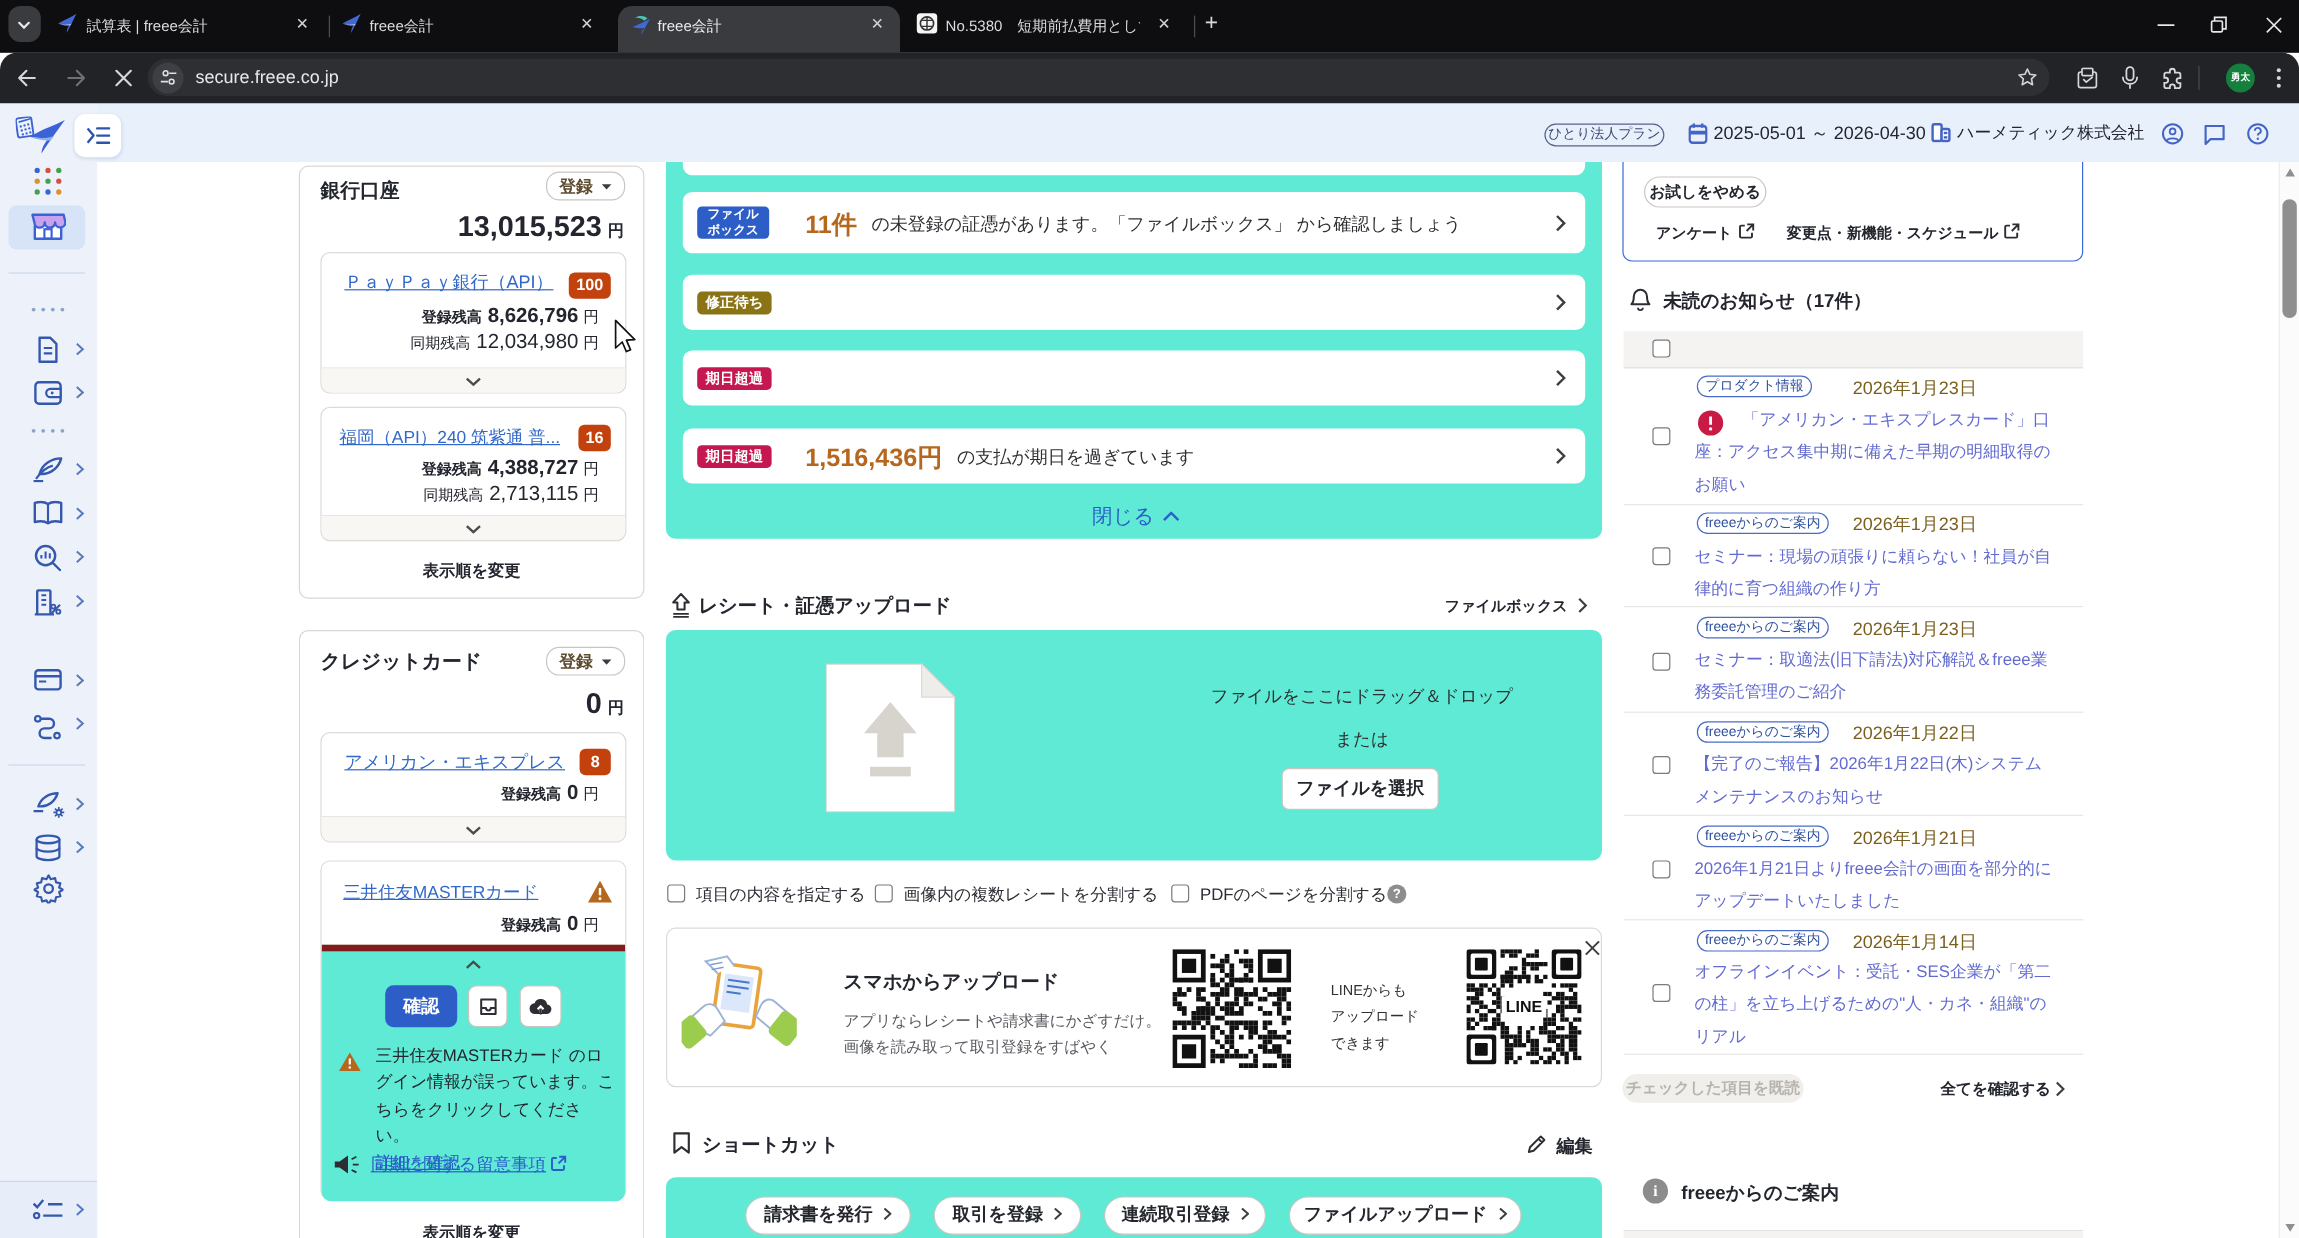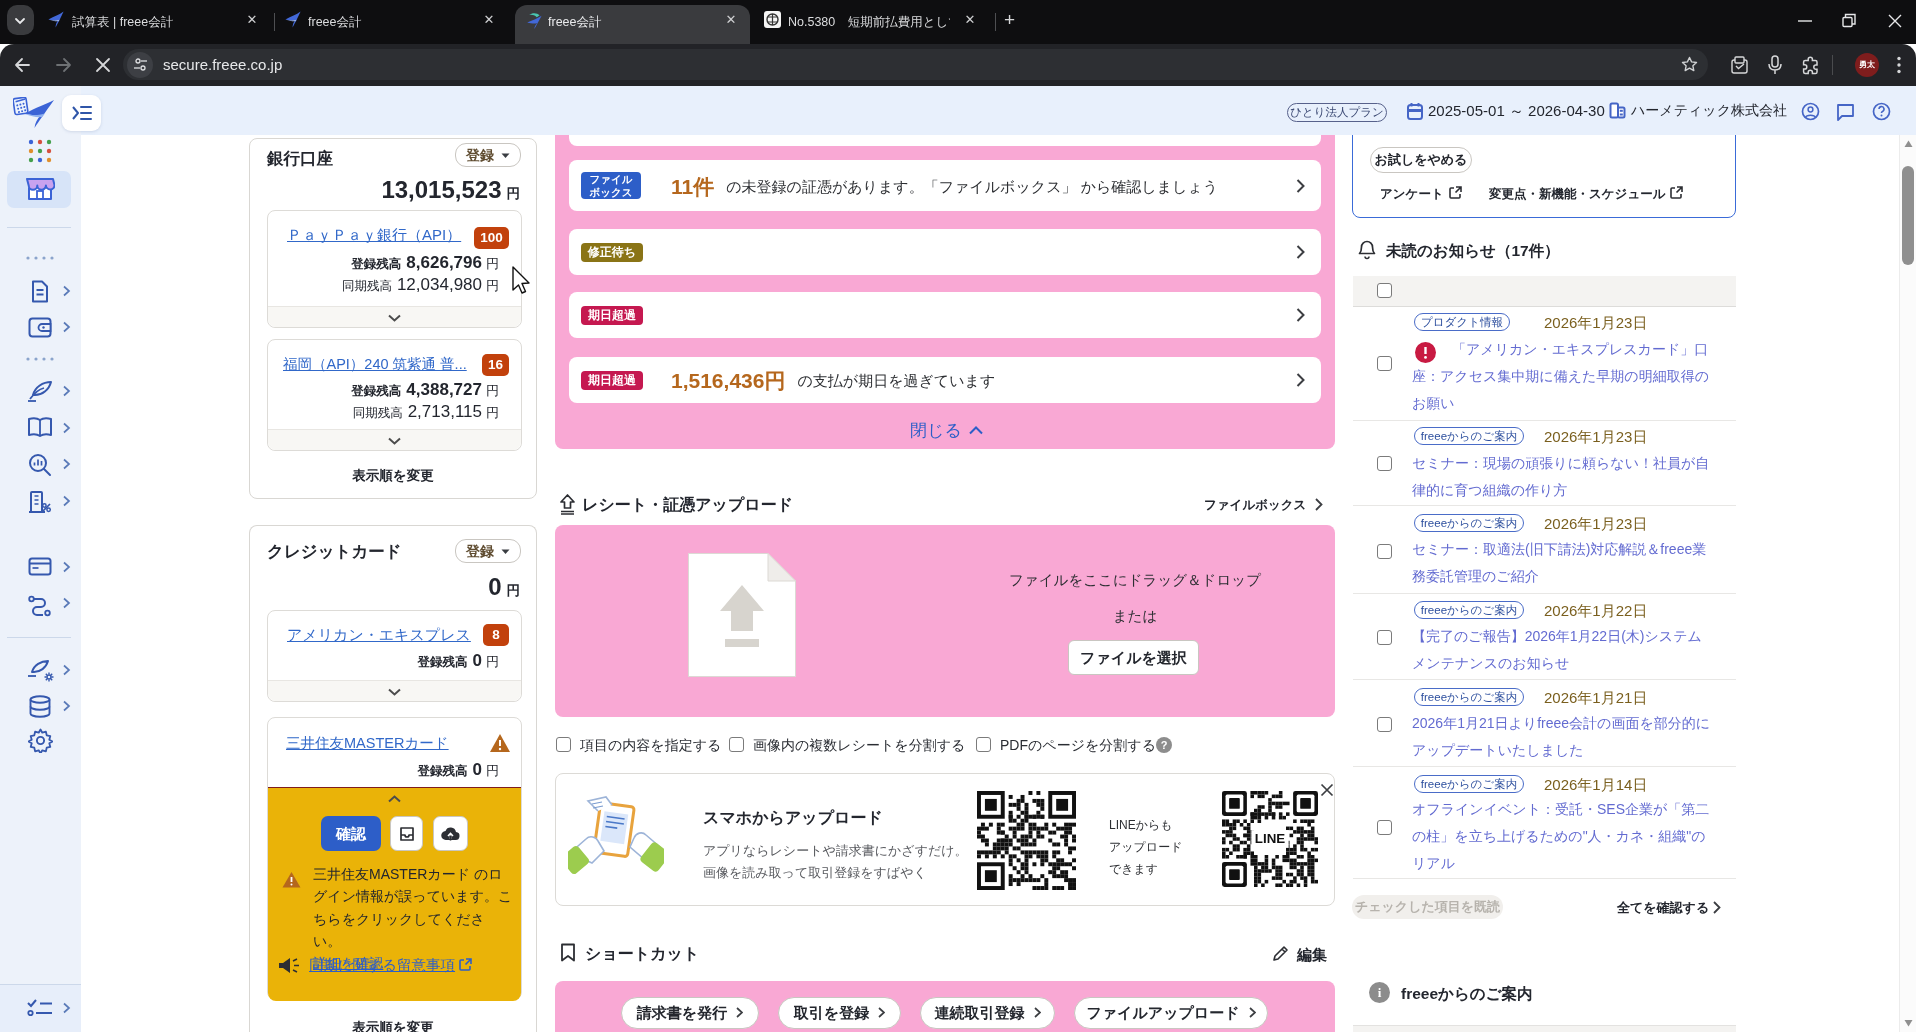--- a/index.html
+++ b/index.html
@@ -25,21 +25,21 @@
   #sidebar { position:absolute; left:0; top:86px; width:81px; height:946px; background:#edf2fa; z-index:21; }
   .planchip { position:absolute; left:1206px; top:17px; width:100px; white-space:nowrap; overflow:hidden; height:19px; border:1px solid #57618b; border-radius:10px; color:#3c4a74; font-size:11.5px; line-height:17px; text-align:center; }
   
   .card { position:absolute; background:#fff; border:1px solid #d9d7d3; border-radius:8px;padding-left:36px; }
   .link { color:#3168c9; text-decoration:underline; }
   .badge { position:absolute; background:#c2410c; color:#fff; border-radius:5px; text-align:center; font-weight:bold; }
   .chip { position:absolute; border:1px solid #4a6cc8; color:#2d4f9e; border-radius:10px; font-size:11.5px; text-align:center; white-space:nowrap; }
   .cb { position:absolute; width:15px; height:15px; border:1.5px solid #7b7b7b; border-radius:3px; background:#fff; }
   .strip { position:absolute; left:0; bottom:0; width:100%; height:21px; background:#f8f7f4; border-top:1px solid #e8e6e2; border-radius:0 0 8px 8px; }
   .chev { stroke:#4c4c4c; stroke-width:2; fill:none; }
-  .gpanel { position:absolute; background:#f9a8d4; border-radius:8px; }
+  .gpanel { position:absolute; background:#5eead4; border-radius:8px; }
   .btn { position:absolute; background:#fff; border:1px solid #c9c6c1; color:#24272e; font-weight:bold; text-align:center; }
 </style>
 </head>
 <body>
 
 <div id="tabstrip">
   <div class="tabsearch">
       <svg width="14" height="14" viewBox="0 0 14 14">
         <path d="M3 5 l4 4 l4 -4" stroke="#e8e9eb" stroke-width="1.8" fill="none" stroke-linecap="round"></path>
       </svg>
@@ -116,21 +116,21 @@
       <path d="M6 10 l2.5 2.5 L14 8" stroke="#d6d7d9" stroke-width="1.4" fill="none"></path>
     </svg>
   <svg class="tbicon" style="left:1766px;top:11px;" width="18" height="20" viewBox="0 0 18 20">
       <rect x="6" y="1" width="6" height="11" rx="3" fill="none" stroke="#d6d7d9" stroke-width="1.5"></rect>
       <path d="M3 9 c0 4 2.7 6 6 6 s6 -2 6 -6 M9 15 v4" fill="none" stroke="#d6d7d9" stroke-width="1.5"></path>
     </svg>
   <svg class="tbicon" style="left:1801px;top:12px;" width="19" height="19" viewBox="0 0 19 19">
       <path d="M7.2 3.4 a2.1 2.1 0 0 1 4.2 0 v1.1 h3 a1.6 1.6 0 0 1 1.6 1.6 v3 h-1.1 a2.1 2.1 0 0 0 0 4.2 h1.1 v2.6 a1.6 1.6 0 0 1 -1.6 1.6 h-3 v-1.1 a2.1 2.1 0 0 0 -4.2 0 v1.1 h-3 A1.6 1.6 0 0 1 2.6 16 v-3 h1.1 a2.1 2.1 0 0 0 0 -4.2 H2.6 v-2.7 a1.6 1.6 0 0 1 1.6 -1.6 h3 Z" fill="none" stroke="#d6d7d9" stroke-width="1.5"></path>
     </svg>
   <div class="abs" style="left:1832px;top:11px;width:1px;height:20px;background:#4a4b4e;"></div>
-  <div class="abs" style="left:1855px;top:9px;width:24px;height:24px;border-radius:50%;background:#7f1d1d;color:#fff;font-size:8px;line-height:24px;text-align:center;font-weight:bold;">勇太</div>
+  <div class="abs" style="left:1855px;top:9px;width:24px;height:24px;border-radius:50%;background:#15803d;color:#fff;font-size:8px;line-height:24px;text-align:center;font-weight:bold;">勇太</div>
   <svg class="tbicon" style="left:1895px;top:12px;" width="8" height="18" viewBox="0 0 8 18">
       <circle cx="4" cy="2.5" r="1.7" fill="#d6d7d9"></circle>
       <circle cx="4" cy="9" r="1.7" fill="#d6d7d9"></circle>
       <circle cx="4" cy="15.5" r="1.7" fill="#d6d7d9"></circle>
     </svg>
 </div>
 <div id="appheader">
   <div class="planchip">ひとり法人プラン</div>
   <svg class="abs" style="left:1326px;top:16px;" width="16" height="18" viewBox="0 0 16 18">
       <rect x="1" y="3" width="14" height="14" rx="2.5" fill="none" stroke="#4565c6" stroke-width="2"></rect>
@@ -384,21 +384,21 @@
   </div>
 
   <div class="card" style="left:17px;top:191px;width:255px;height:283px;border-color:#dddbd7;">
     <div class="abs" style="left:18px;top:16px;font-size:14.5px;"><span class="link">三井住友MASTERカード</span></div>
     <svg class="abs" style="left:221px;top:15px;" width="22" height="20" viewBox="0 0 22 20">
         <path d="M11 1 L21 19 H1 Z" fill="#b5671d"></path>
         <path d="M11 7 v6" stroke="#fff" stroke-width="2"></path>
         <circle cx="11" cy="16" r="1.2" fill="#fff"></circle>
       </svg>
     <div class="abs" style="right:22px;top:42px;white-space:nowrap;"><span style="font-size:12.5px;font-weight:bold;color:#23262e;">登録残高</span><span style="font-size:17px;font-weight:bold;color:#23262e;margin-left:5px;">0</span><span style="font-size:13px;color:#23262e;margin-left:4px;">円</span></div>
-    <div class="abs" style="left:0;top:69px;width:100%;height:214px;background:#eab308;border-top:1px solid #7f1d1d;border-radius:0 0 8px 8px;">
+    <div class="abs" style="left:0;top:69px;width:100%;height:214px;background:#5eead4;border-top:6px solid #7f1d1d;border-radius:0 0 8px 8px;">
       <svg style="display:block;margin:7px auto 0;" width="13" height="8" viewBox="0 0 13 8">
           <path class="chev" d="M1 6.5 l5.5 -5 L12 6.5"></path>
         </svg>
       <div class="abs" style="left:53px;top:28px;width:60px;height:35px;background:#2d5ec8;border-radius:7px;color:#fff;font-size:15px;font-weight:bold;text-align:center;line-height:35px;">確認</div>
       <div class="btn" style="left:122px;top:28px;width:33px;height:35px;border-radius:7px;"><svg style="margin-top:9px;" width="16" height="16" viewBox="0 0 16 16">
             <path d="M2 2 h12 v12 h-12 Z M2 9 h4 a2 2 0 0 0 4 0 h4" fill="none" stroke="#2c2e33" stroke-width="1.7" stroke-linejoin="round"></path>
           </svg></div>
       <div class="btn" style="left:165px;top:28px;width:35px;height:35px;border-radius:7px;"><svg style="margin-top:10px;" width="19" height="14" viewBox="0 0 19 14">
             <path d="M5 13 a4.5 4.5 0 0 1 -.5 -9 a5.5 5.5 0 0 1 10.5 1 a4 4 0 0 1 -1 8" fill="#2c2e33"></path>
             <path d="M9.5 12 v-5 M7 9 l2.5 -2.5 L12 9" stroke="#fff" stroke-width="1.6" fill="none"></path>

